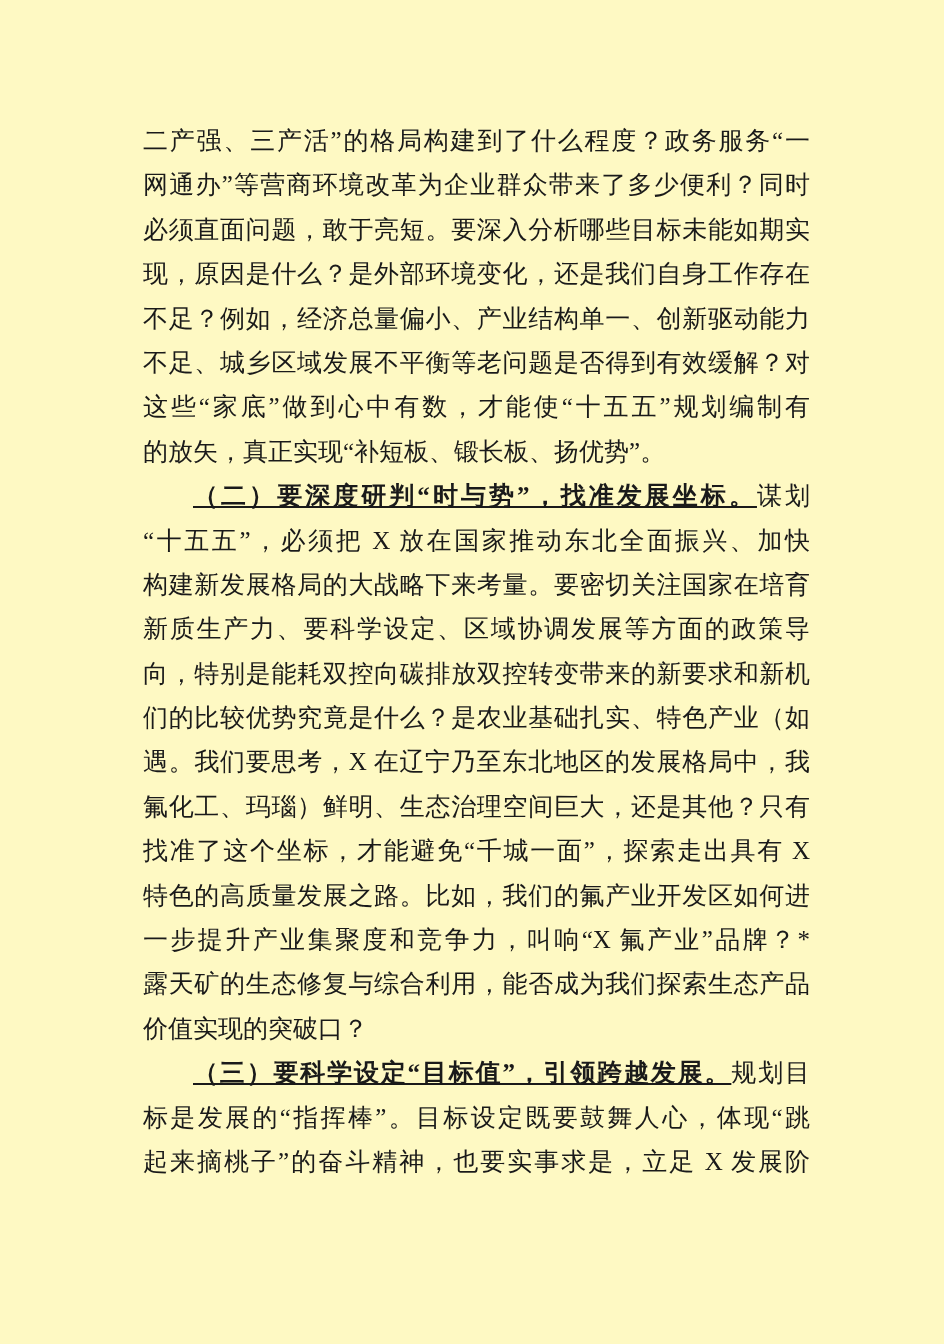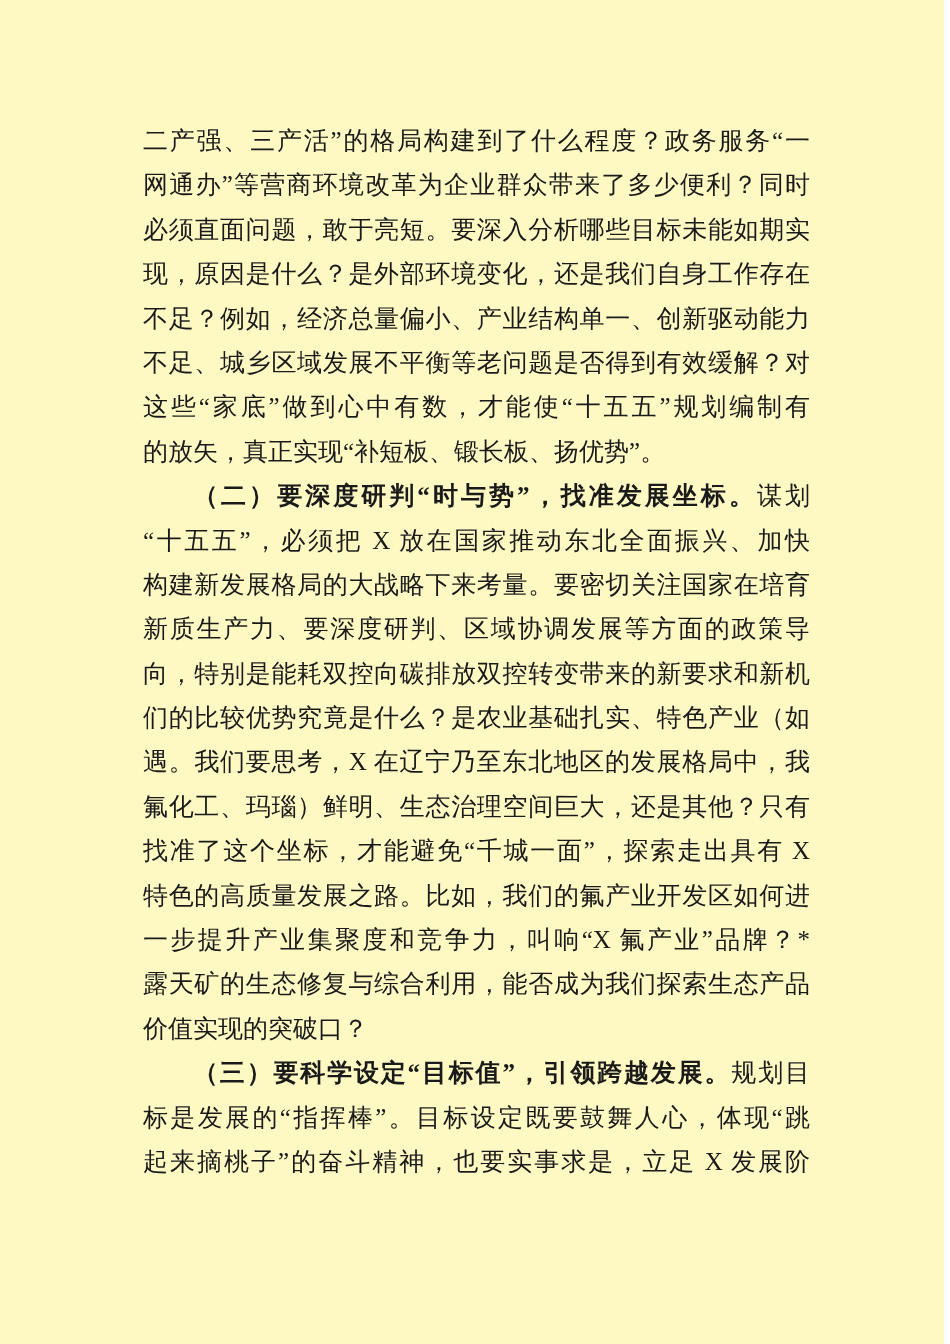--- a/index.html
+++ b/index.html
@@ -38,20 +38,21 @@
   .line.no-fill {
     text-align: right;
     text-align-last: left;
     -moz-text-align-last: left;
   }
   .line.indent {
     padding-left: 50px;
   }
   .seg-bold {
     font-weight: bold;
+    text-decoration: underline;
   }
 </style>
 </head>
 <body>
 
 <div class="page">
   <div class="text-block" id="text-block">
       <div class="paragraph">
         <div class="line"><span class="seg-regular">二产强、三产活”的格局构建到了什么程度？政务服务“一</span></div>
         <div class="line"><span class="seg-regular">网通办”等营商环境改革为企业群众带来了多少便利？同时</span></div>
@@ -59,21 +60,21 @@
         <div class="line"><span class="seg-regular">现，原因是什么？是外部环境变化，还是我们自身工作存在</span></div>
         <div class="line"><span class="seg-regular">不足？例如，经济总量偏小、产业结构单一、创新驱动能力</span></div>
         <div class="line"><span class="seg-regular">不足、城乡区域发展不平衡等老问题是否得到有效缓解？对</span></div>
         <div class="line"><span class="seg-regular">这些“家底”做到心中有数，才能使“十五五”规划编制有</span></div>
         <div class="line no-fill"><span class="seg-regular">的放矢，真正实现“补短板、锻长板、扬优势”。</span></div>
       </div>
       <div class="paragraph">
         <div class="line indent"><span class="seg-bold">（二）要深度研判“时与势”，找准发展坐标。</span><span class="seg-regular">谋划</span></div>
         <div class="line"><span class="seg-regular">“十五五”，必须把 X 放在国家推动东北全面振兴、加快</span></div>
         <div class="line"><span class="seg-regular">构建新发展格局的大战略下来考量。要密切关注国家在培育</span></div>
-        <div class="line"><span class="seg-regular">新质生产力、要深度研判、区域协调发展等方面的政策导</span></div>
+        <div class="line"><span class="seg-regular">新质生产力、要科学设定、区域协调发展等方面的政策导</span></div>
         <div class="line"><span class="seg-regular">向，特别是能耗双控向碳排放双控转变带来的新要求和新机</span></div>
         <div class="line"><span class="seg-regular">们的比较优势究竟是什么？是农业基础扎实、特色产业（如</span></div>
         <div class="line"><span class="seg-regular">遇。我们要思考，X 在辽宁乃至东北地区的发展格局中，我</span></div>
         <div class="line"><span class="seg-regular">氟化工、玛瑙）鲜明、生态治理空间巨大，还是其他？只有</span></div>
         <div class="line"><span class="seg-regular">找准了这个坐标，才能避免“千城一面”，探索走出具有 X</span></div>
         <div class="line"><span class="seg-regular">特色的高质量发展之路。比如，我们的氟产业开发区如何进</span></div>
         <div class="line"><span class="seg-regular">一步提升产业集聚度和竞争力，叫响“X 氟产业”品牌？*</span></div>
         <div class="line"><span class="seg-regular">露天矿的生态修复与综合利用，能否成为我们探索生态产品</span></div>
         <div class="line no-fill"><span class="seg-regular">价值实现的突破口？</span></div>
       </div>

